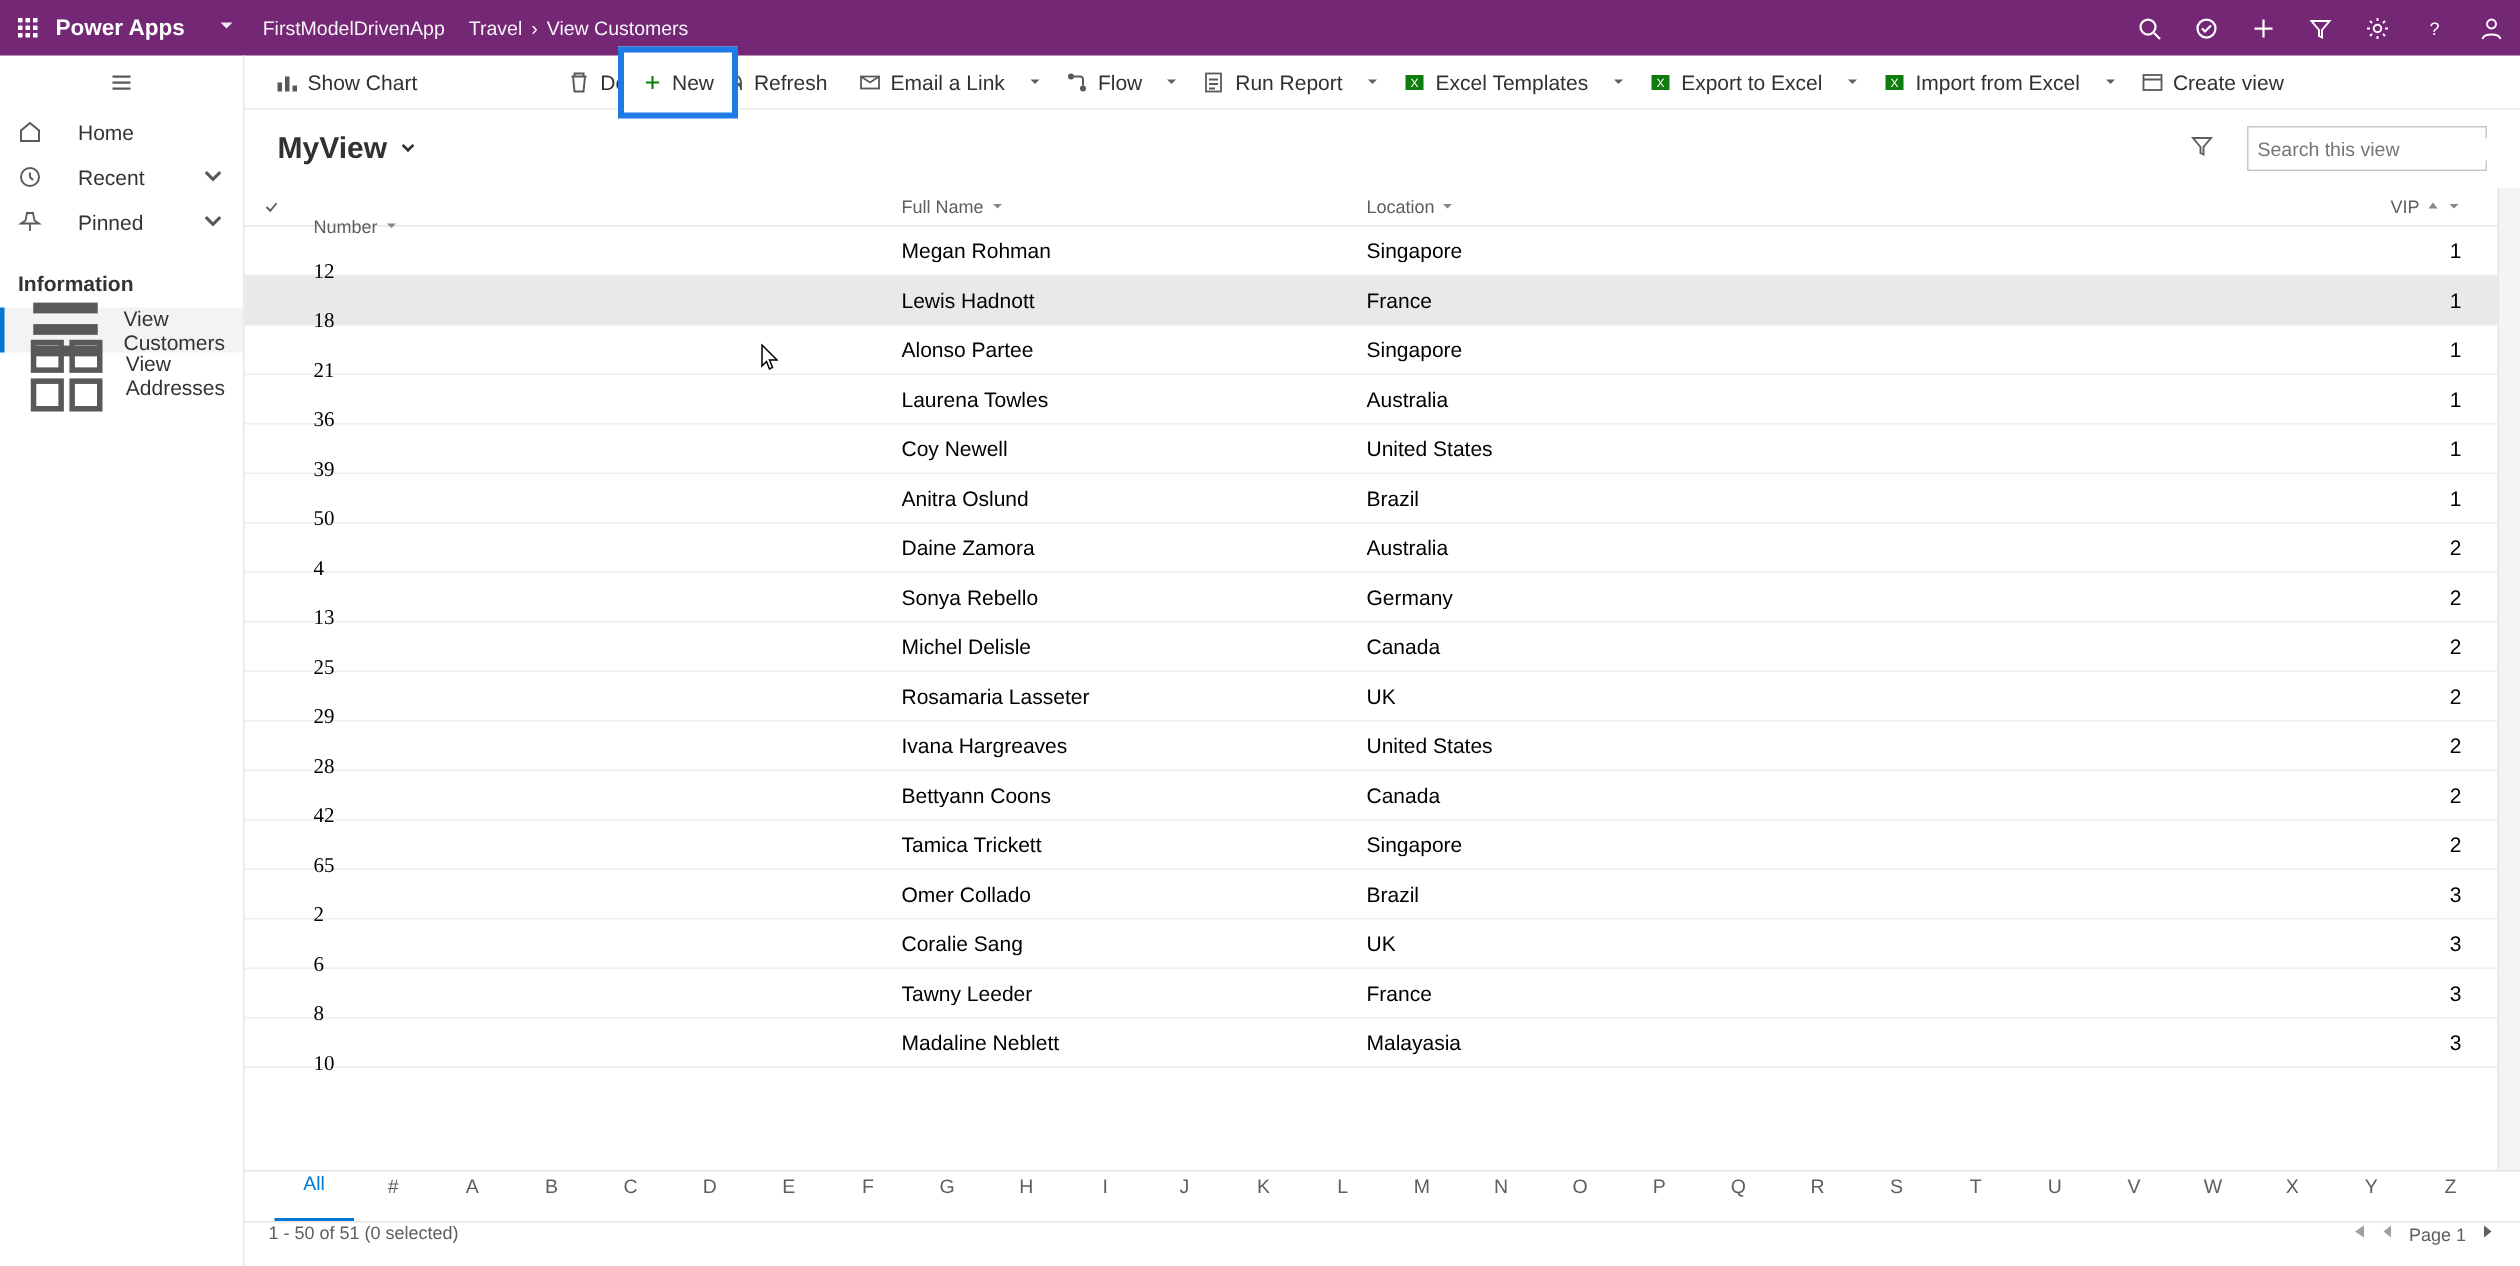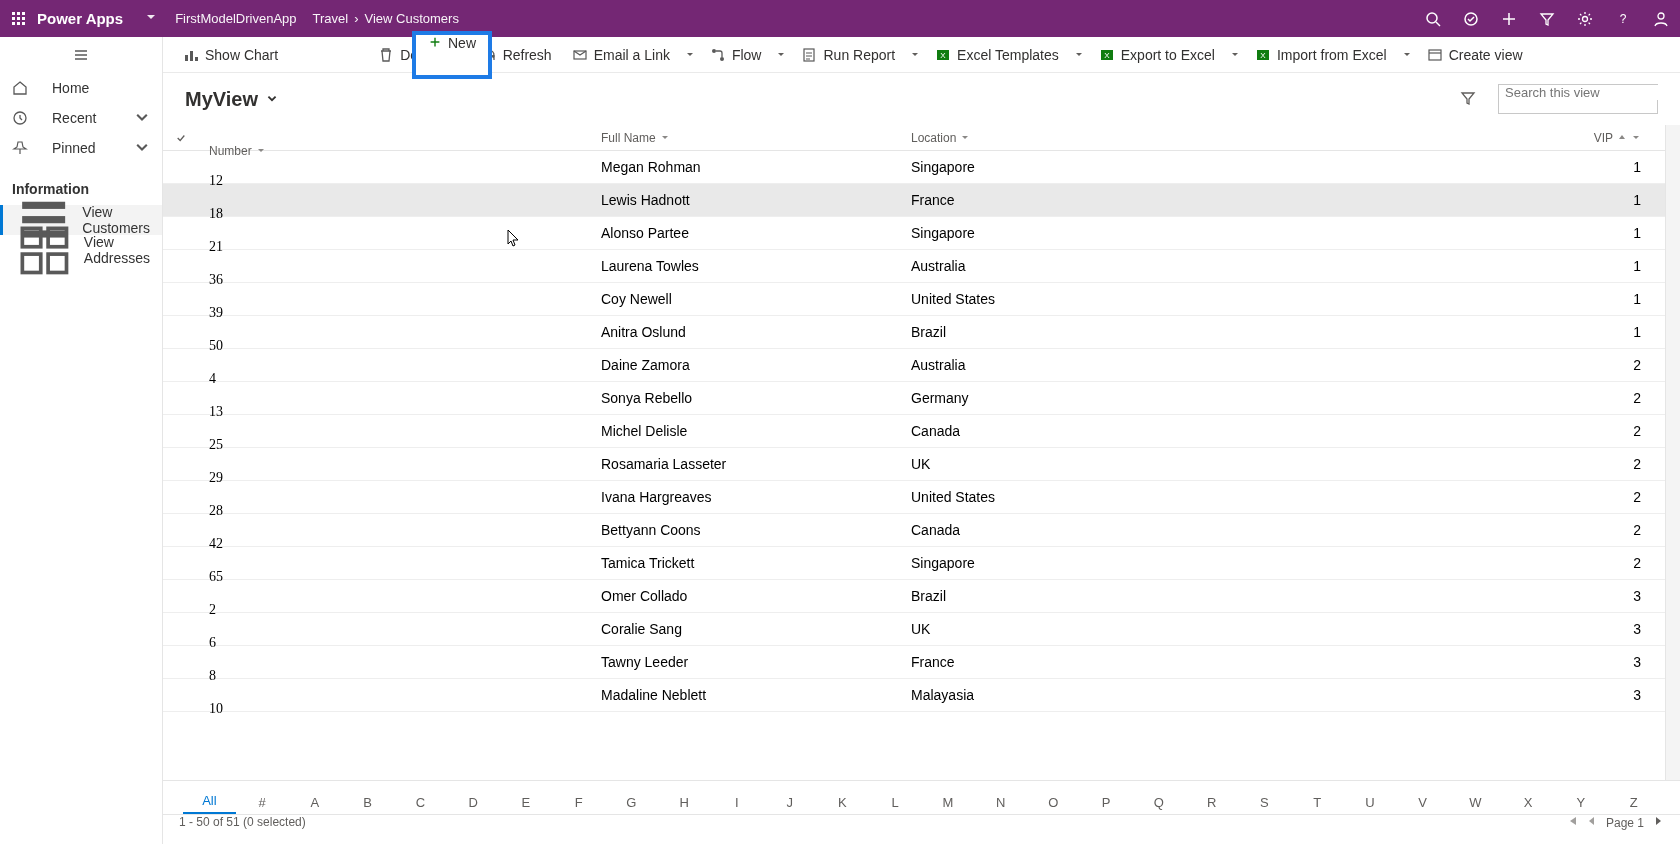--- a/index.html
+++ b/index.html
@@ -56,33 +56,33 @@
   .cmd svg { width:16px; height:16px; fill:#595959; }
   .cmd-split-chev {
     width:20px; height:36px; display:flex; align-items:center; justify-content:center;
   }
   .cmd-split-chev svg { width:10px; height:10px; fill:#605e5c; }
 
   
   .new-highlight {
     position:absolute; left:249px; top:-6px; width:80px; height:48px;
     border:4px solid #1e7be6; background:#fff; z-index:5;
-    display:flex; align-items:flex-start; justify-content:center; gap:6px; font-size:14px;
+    display:flex; align-items:center; justify-content:center; gap:6px; font-size:14px;
   }
   .new-highlight svg { width:14px; height:14px; fill:#107c10; }
 
   
   .viewbar {
     height:52px; display:flex; align-items:center; padding:0 22px;
     font-size:20px; font-weight:600; color:#323130; gap:8px;
   }
   .viewbar .vb-spacer { flex:1; }
   .filter-ico svg { width:16px; height:16px; fill:#605e5c; }
   .searchbox {
-    height:30px; width:160px; border:1px solid #c8c8c8; display:flex; align-items:flex-start;
+    height:30px; width:160px; border:1px solid #c8c8c8; display:flex; align-items:center;
     padding:0 6px; margin-left:14px; font-size:13px; color:#888;
   }
   .searchbox input { border:none; outline:none; flex:1; font-size:13px; }
   .searchbox svg { width:14px; height:14px; fill:#605e5c; }
 
   
   .grid-wrap { flex:1; overflow:hidden; display:flex; }
   .grid { flex:1; overflow:auto; }
   .col-check { width:36px; }
   .col-number { width:402px; padding-left:10px;margin-top:27px; }
@@ -109,21 +109,21 @@
   .cursor {
     position:absolute; left:344px; top:192px; width:12px; height:18px; z-index:20; pointer-events:none;
   }
 
   
   .alphabar {
     height:34px; display:flex; align-items:flex-end; border-top:1px solid #e5e5e5;
     font-size:13px; color:#605e5c; padding:0 20px;
   }
   .alphabar .ab {
-    flex:1; text-align:center; padding-bottom:4px;
+    flex:1; text-align:center; padding-bottom:16px;
   }
   .alphabar .ab.active { color:#0078d4; border-bottom:2px solid #0078d4; }
 
   
   .statusbar {
     height:30px; display:flex; align-items:flex-start; font-size:12px; color:#605e5c;
     padding:0 16px; border-top:1px solid #e5e5e5;
   }
   .statusbar .spacer { flex:1; }
   .pagectrl { display:flex; align-items:center; gap:8px; }

